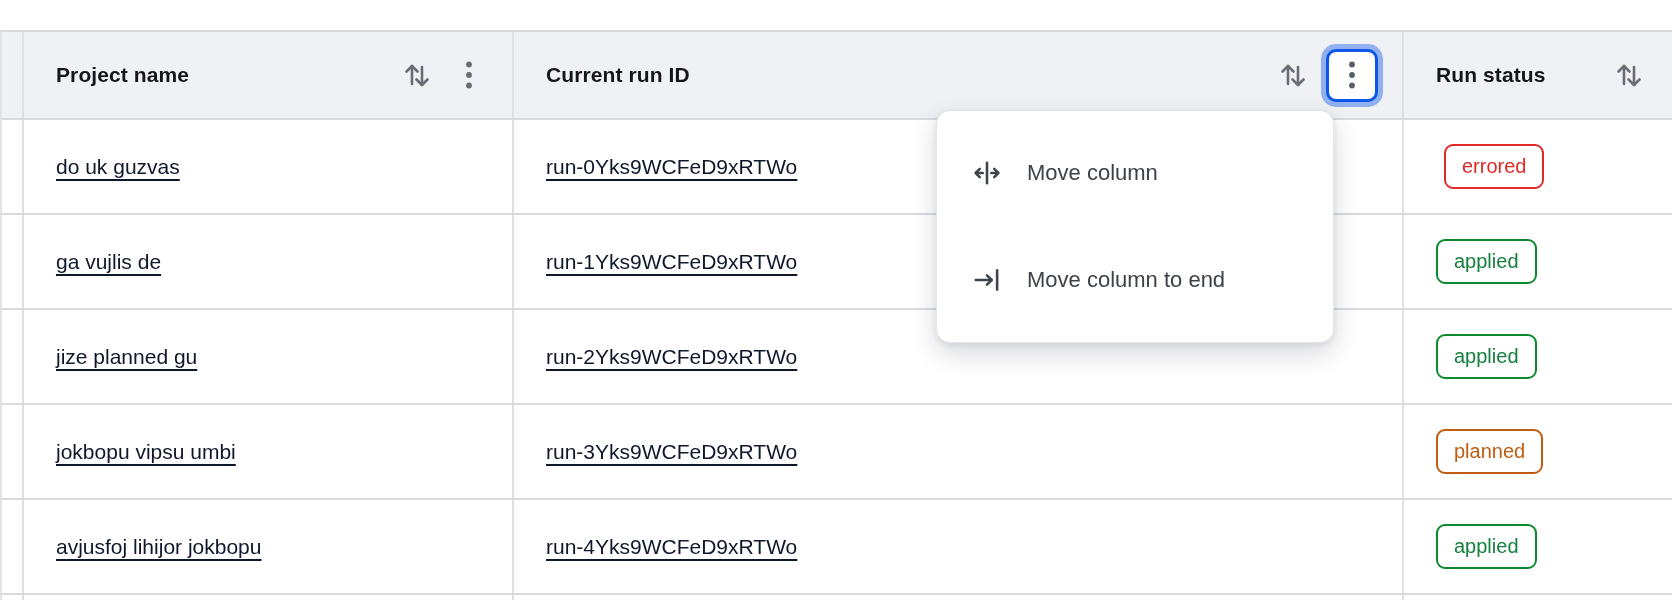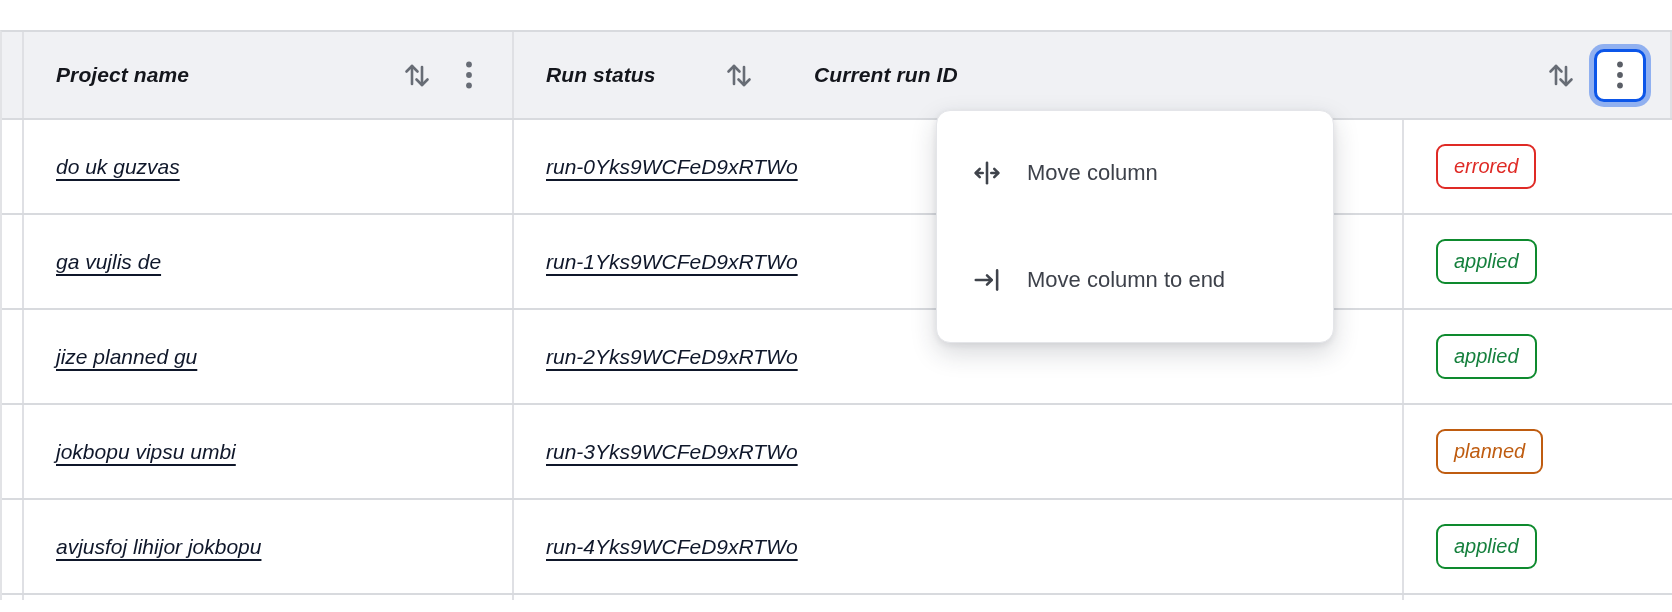--- a/index.html
+++ b/index.html
@@ -13,21 +13,20 @@
     background: #ffffff;
     overflow: hidden;
   }
 
   
   .table {
     position: absolute;
     top: 30px; left: 0; right: 0;
     border-top: 2px solid #d8dade;
     border-left: 2px solid #e2e3e6;
-    font-style: italic;
   }
   .trow, .thead {
     display: flex;
     align-items: stretch;
     border-bottom: 2px solid #d8dade;
     background: #ffffff;
   }
   .thead { height: 88px; background: #f0f1f4; }
   .trow  { height: 95px; }
 
@@ -88,21 +87,21 @@
     display: inline-flex;
     align-items: center;
     height: 45px;
     padding: 0 16px;
     border: 2.5px solid;
     border-radius: 9px;
     background: #ffffff;
     font-size: 20px;
     white-space: nowrap;
   }
-  .badge.errored { color: #df2a25; border-color: #df2a25; }
+  .badge.errored { color: #df2a25; border-color: #df2a25; margin-left: 8px; }
   .badge.applied { color: #15803d; border-color: #0e8a2e; }
   .badge.planned { color: #bf5c10; border-color: #bf5c10; }
 
   
   .menu {
     position: absolute;
     left: 936px;
     top: 110px;
     width: 398px;
     height: 233px;
@@ -154,50 +153,50 @@
           <button class="icon-btn">
             <svg width="10" height="32" viewBox="0 0 10 32" fill="#676c75">
               <circle cx="5" cy="5.5" r="2.9"></circle>
                 <circle cx="5" cy="16" r="2.9"></circle>
                 <circle cx="5" cy="26.5" r="2.9"></circle>
             </svg>
           </button>
         </span>
       </div>
 
-      <div class="cell col-status">
-        <span class="th-label">Run status</span>
+      <div class="cell col-runid">
+        <span class="th-label">Current run ID</span>
         <span class="th-controls">
           <button class="icon-btn">
             <svg width="30" height="32" viewBox="0 0 30 32" fill="none" stroke="#676c75" stroke-width="2.6" stroke-linecap="round" stroke-linejoin="round">
               <path d="M10 25 V7"></path>
                 <path d="M4.5 12.5 L10 7 L15.5 12.5"></path>
               <path d="M20 8 V26"></path>
                 <path d="M14.5 20.5 L20 26 L25.5 20.5"></path>
             </svg>
           </button>
+          <button class="icon-btn focused">
+            <svg width="10" height="32" viewBox="0 0 10 32" fill="#5a5e66">
+              <circle cx="5" cy="5.5" r="2.9"></circle>
+                <circle cx="5" cy="16" r="2.9"></circle>
+                <circle cx="5" cy="26.5" r="2.9"></circle>
+            </svg>
+          </button>
         </span>
       </div>
 
-      <div class="cell col-runid">
-        <span class="th-label">Current run ID</span>
+      <div class="cell col-status">
+        <span class="th-label">Run status</span>
         <span class="th-controls">
           <button class="icon-btn">
             <svg width="30" height="32" viewBox="0 0 30 32" fill="none" stroke="#676c75" stroke-width="2.6" stroke-linecap="round" stroke-linejoin="round">
               <path d="M10 25 V7"></path>
                 <path d="M4.5 12.5 L10 7 L15.5 12.5"></path>
               <path d="M20 8 V26"></path>
                 <path d="M14.5 20.5 L20 26 L25.5 20.5"></path>
-            </svg>
-          </button>
-          <button class="icon-btn focused">
-            <svg width="10" height="32" viewBox="0 0 10 32" fill="#5a5e66">
-              <circle cx="5" cy="5.5" r="2.9"></circle>
-                <circle cx="5" cy="16" r="2.9"></circle>
-                <circle cx="5" cy="26.5" r="2.9"></circle>
             </svg>
           </button>
         </span>
       </div>
     </div>
 
     <div class="trow">
       <div class="cell gutter"></div>
       <div class="cell col-project">
         <a class="link">do uk guzvas</a>

